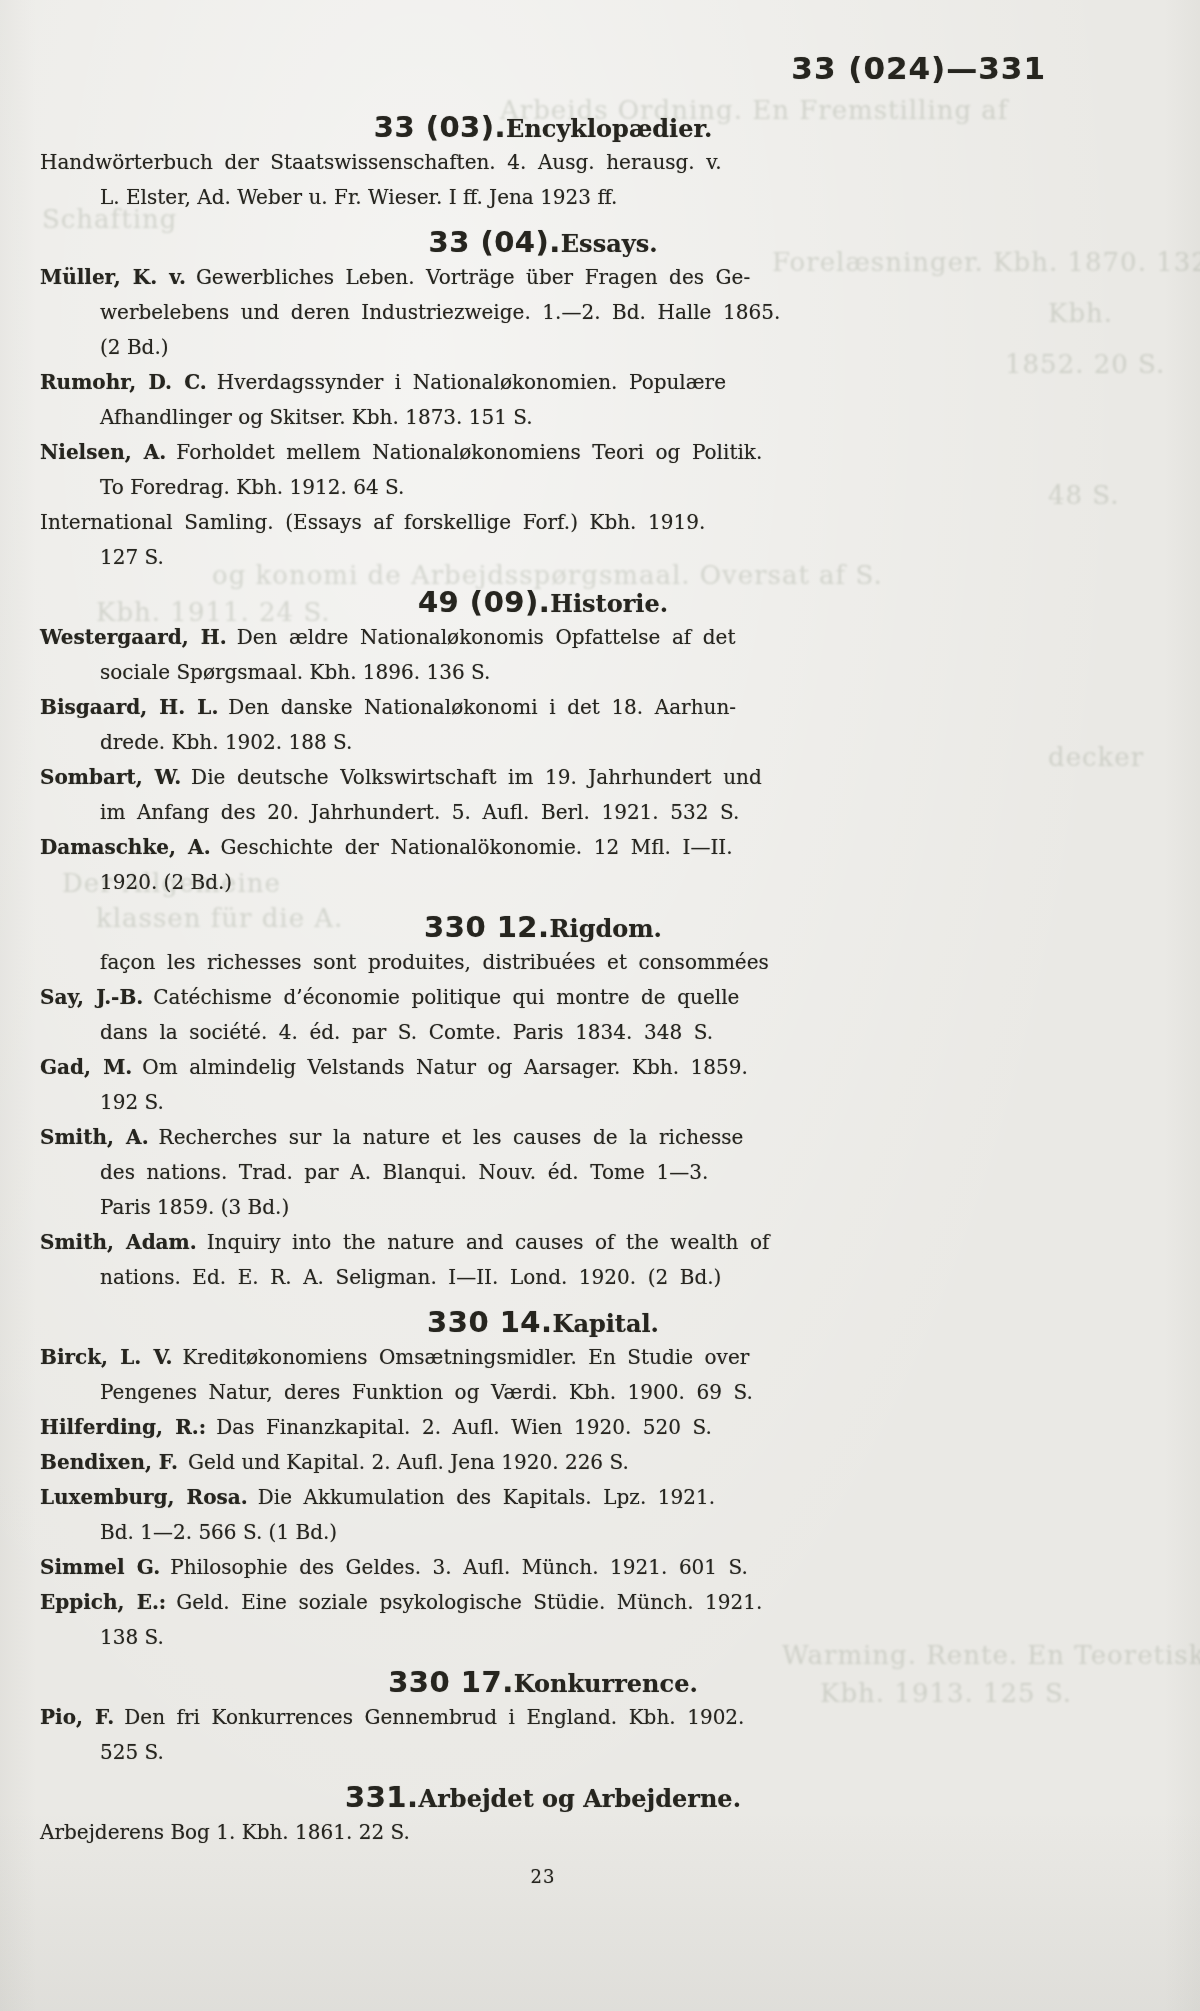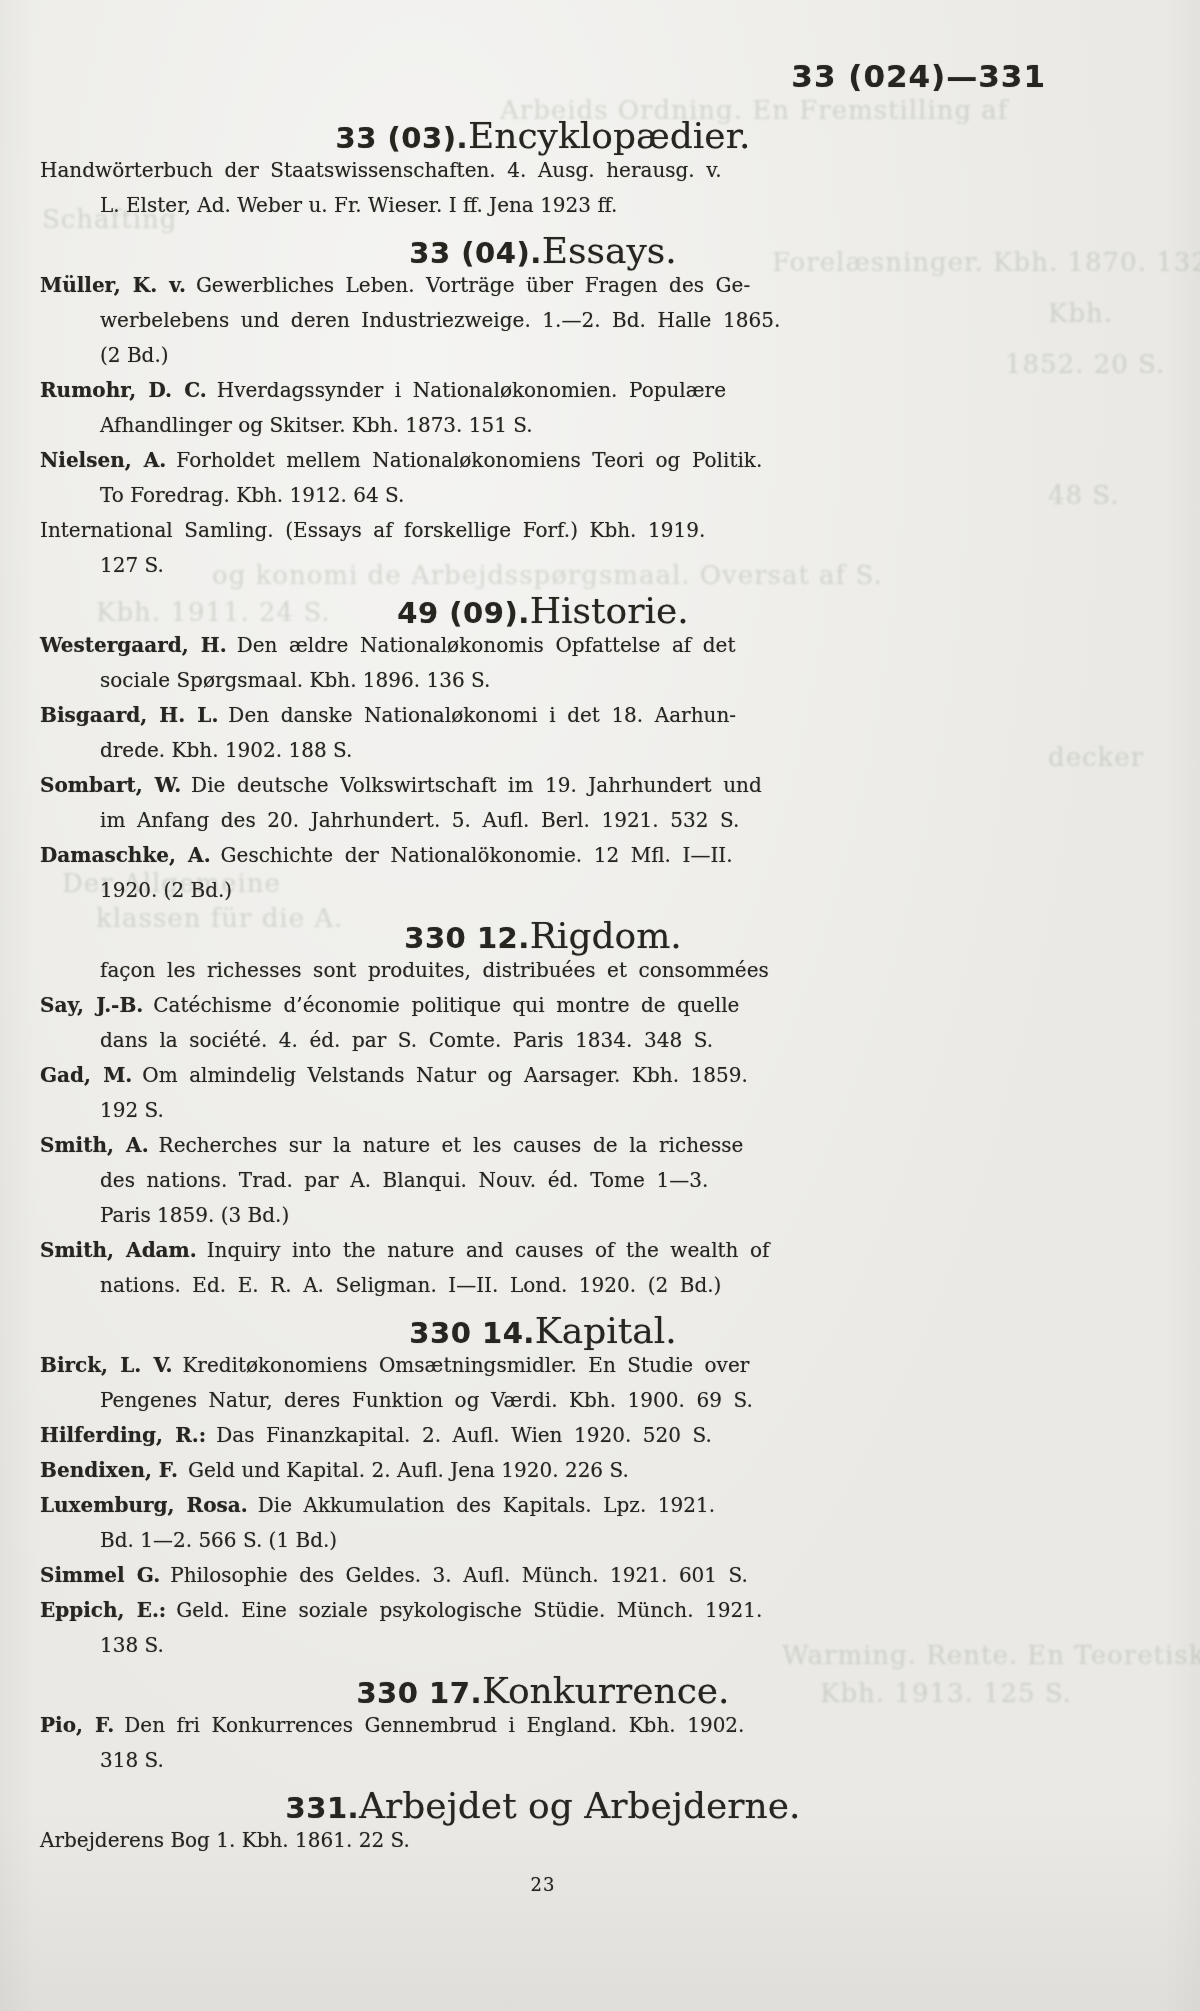--- a/index.html
+++ b/index.html
@@ -20,21 +20,21 @@
   .ghost-layer span{
     position:absolute;
     font-size:26px;
     color:#8f9786;
     opacity:.3;
     filter:blur(1px);
     white-space:nowrap;
     letter-spacing:1px;
   }
   .content{
-    position:absolute;left:40px;top:58px;width:1006px;z-index:2;
+    position:absolute;left:40px;top:50px;width:1006px;z-index:2;
     text-shadow:0 0 1px rgba(40,38,32,.45);
   }
   .pheader{
     text-align:right;
     font-family:"DejaVu Sans", sans-serif;
     font-weight:bold;
     font-size:31px;
     line-height:36px;
     letter-spacing:1px;
     margin-bottom:24px;
@@ -43,21 +43,21 @@
   .shead{
     display:flex;justify-content:center;align-items:baseline;
     height:35px;line-height:35px;
   }
   .scode{
     font-family:"DejaVu Sans", sans-serif;
     font-weight:bold;
     font-size:29px;
     letter-spacing:.5px;
   }
-  .slabel{font-weight:normal;font-size:36px;}
+  .slabel{font-weight:bold;font-size:24px;}
   .line{
     height:35px;line-height:35px;
     font-size:20px;
     white-space:nowrap;
   }
   .line.indent{padding-left:60px;}
   .line.just{word-spacing:.26em;}
   .author{font-weight:bold;margin-right:10px;}
   .pagenum{
     text-align:center;
@@ -155,21 +155,21 @@
           <div class="line just"><b class="author">Simmel G.</b>Philosophie des Geldes. 3. Aufl. Münch. 1921. 601 S.</div>
           <div class="line just"><b class="author">Eppich, E.:</b>Geld. Eine soziale psykologische Stüdie. Münch. 1921.</div>
           <div class="line indent">138 S.</div>
         </section>
         <section class="section">
           <div class="shead">
             <span class="scode">330 17.</span>
             <span class="slabel">Konkurrence.</span>
           </div>
           <div class="line just"><b class="author">Pio, F.</b>Den fri Konkurrences Gennembrud i England. Kbh. 1902.</div>
-          <div class="line indent">318 S.</div>
+          <div class="line indent">525 S.</div>
         </section>
         <section class="section">
           <div class="shead">
             <span class="scode">331.</span>
             <span class="slabel">Arbejdet og Arbejderne.</span>
           </div>
           <div class="line">Arbejderens Bog 1. Kbh. 1861. 22 S.</div>
         </section>
       </div>
     <div class="pagenum">23</div>

